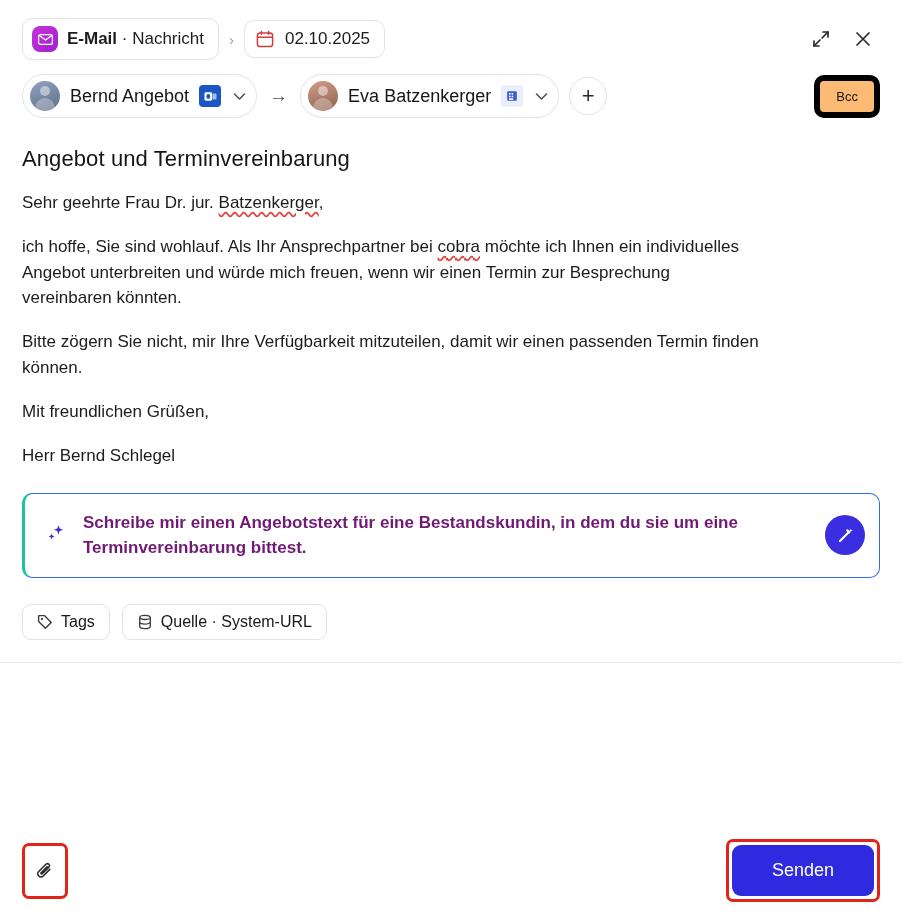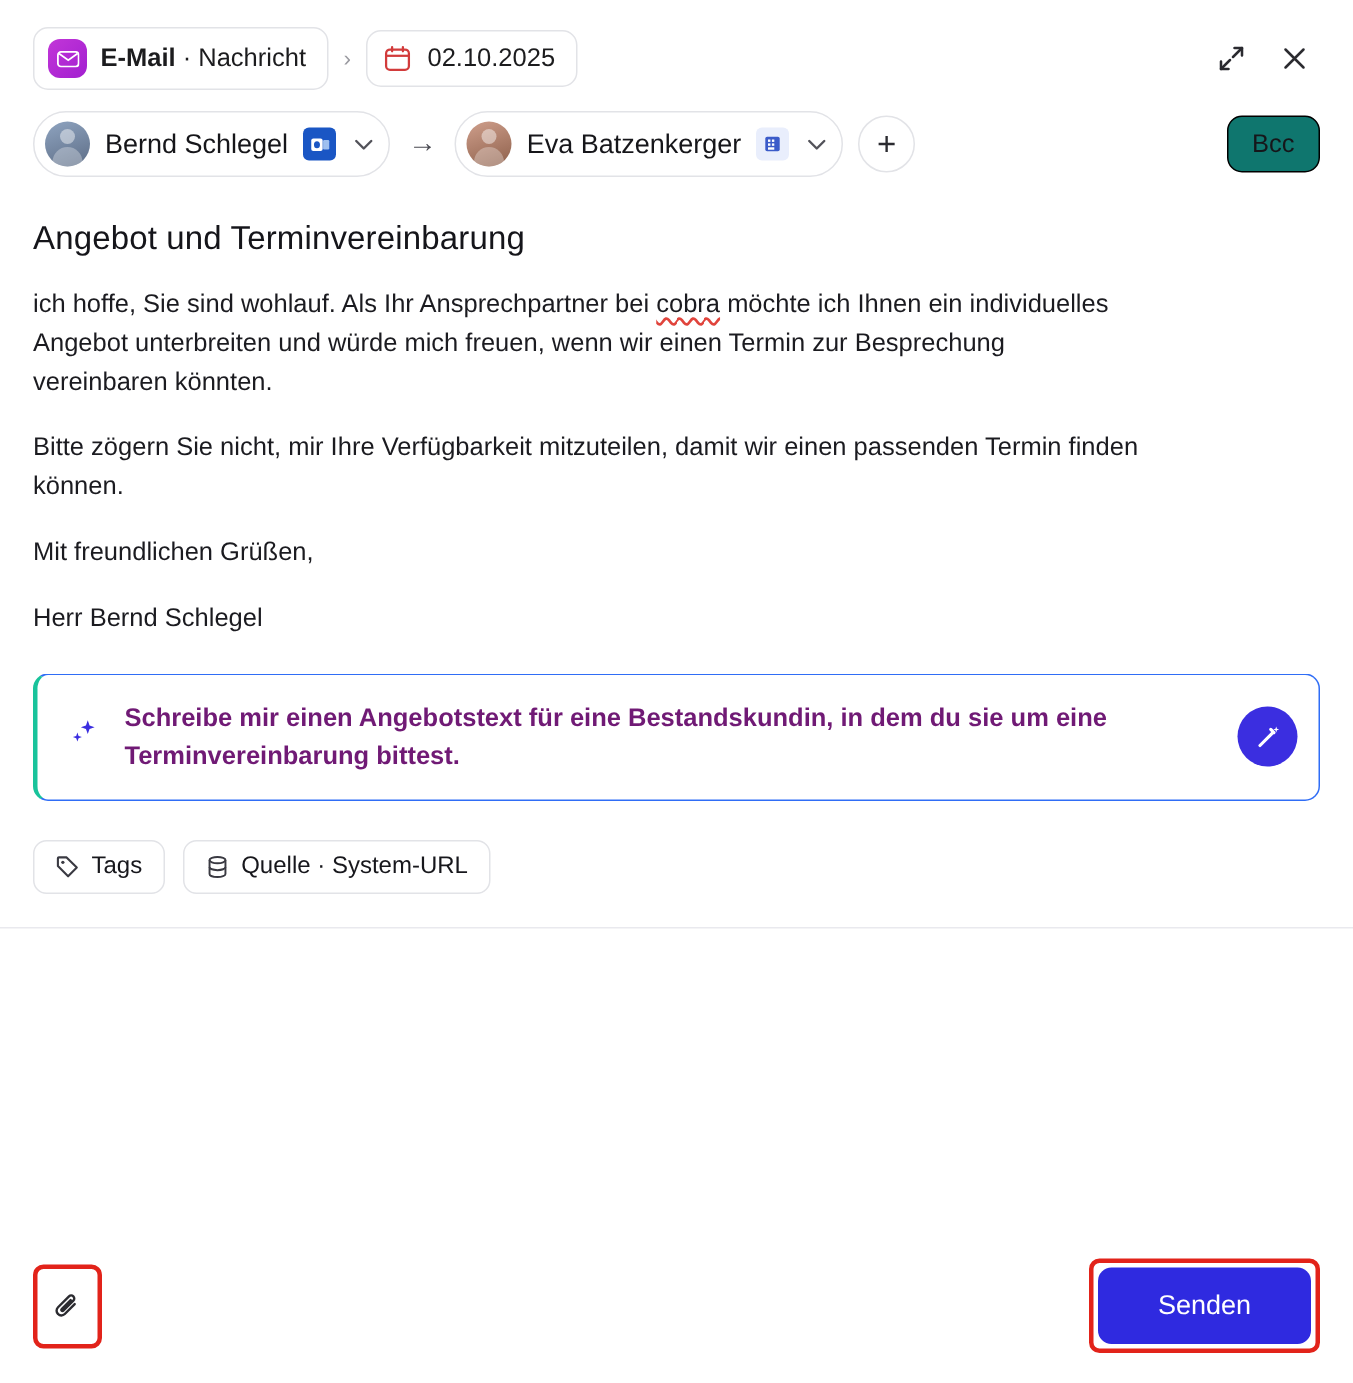--- a/index.html
+++ b/index.html
@@ -131,25 +131,25 @@
     width: 38px; height: 38px;
     border-radius: 50%;
     border: 1px solid #e2e3e7;
     background: #fff;
     color: #2b2b30;
     font-size: 22px;
     display: inline-flex; align-items: center; justify-content: center;
     cursor: pointer;
   }
   .bcc-btn {
-    border: 1px solid #000000;
+    border: 6px solid #000000;
     border-radius: 10px;
-    background: #0f766e;
+    background: #fdba74;
     padding: 8px 16px;
-    font-size: 17px;
+    font-size: 13px;
     color: #16161a;
     cursor: pointer;
   }
 
   
   .cc-row {
     display: flex;
     align-items: center;
     gap: 8px;
     padding: 8px 22px 6px 22px;
@@ -326,21 +326,21 @@
     <button class="icon-btn">
       <svg width="20" height="20" viewBox="0 0 20 20" fill="none" aria-hidden="true">
         <path d="M4 4L16 16M16 4L4 16" stroke="#2b2b30" stroke-width="1.7" stroke-linecap="round"></path>
       </svg>
     </button>
   </div>
 
   <div class="recipients">
     <div class="person">
       <span class="avatar a1"></span>
-      <span class="person-name">Bernd Schlegel</span>
+      <span class="person-name">Bernd Angebot</span>
       <span class="src-badge src-outlook">
         <svg width="13" height="13" viewBox="0 0 13 13" fill="none" aria-hidden="true">
           <rect x="0.5" y="2.3" width="7.6" height="8.4" rx="1.4" fill="#ffffff"></rect>
           <rect x="8.4" y="3.4" width="4.1" height="6.2" rx="0.8" fill="#9fc0ef"></rect>
           <ellipse cx="4.3" cy="6.5" rx="2" ry="2.4" fill="#1a56c4"></ellipse>
         </svg>
       </span>
       <span class="caret">
         <svg width="13" height="9" viewBox="0 0 13 9" fill="none" aria-hidden="true">
           <path d="M1.5 2L6.5 7L11.5 2" stroke="#53535a" stroke-width="1.6" stroke-linecap="round" stroke-linejoin="round"></path>
@@ -374,20 +374,23 @@
 
     <div class="spacer"></div>
 
     <button class="bcc-btn">Bcc</button>
   </div>
 
 
   <div class="body">
     <div class="subject">Angebot und Terminvereinbarung</div>
 
+    <p class="para">
+      <span>Sehr geehrte Frau Dr. jur. </span><span class="spell">Batzenkerger</span><span>,</span>
+    </p>
 
     <p class="para">
       <span>ich hoffe, Sie sind wohlauf. Als Ihr Ansprechpartner bei </span><span class="spell">cobra</span><span> möchte ich Ihnen ein individuelles Angebot unterbreiten und würde mich freuen, wenn wir einen Termin zur Besprechung vereinbaren könnten.</span>
     </p>
 
     <p class="para">Bitte zögern Sie nicht, mir Ihre Verfügbarkeit mitzuteilen, damit wir einen passenden Termin finden können.</p>
     <p class="para">Mit freundlichen Grüßen,</p>
     <p class="para">Herr Bernd Schlegel</p>
   </div>
 

